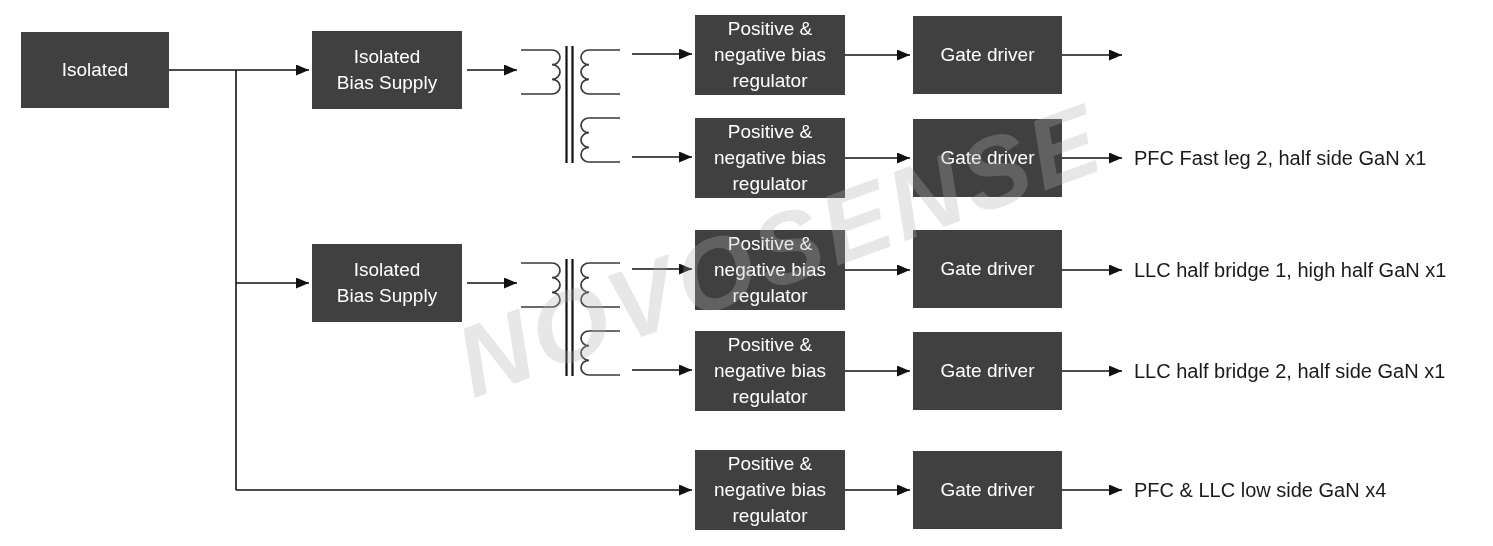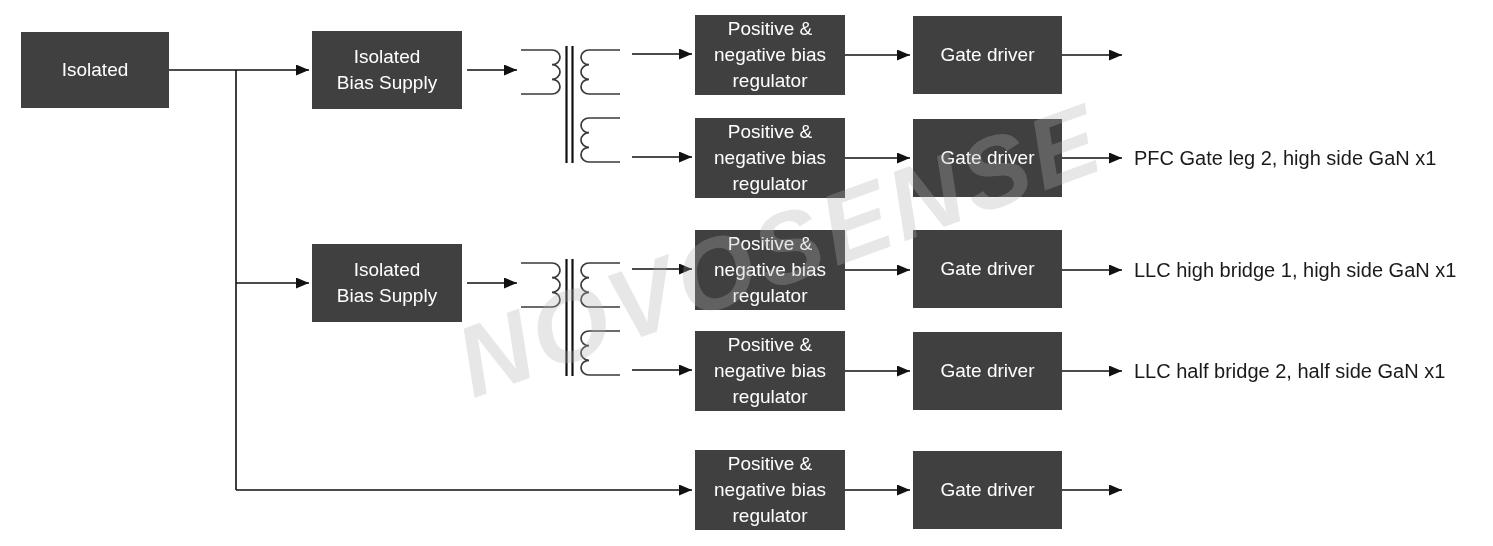--- a/index.html
+++ b/index.html
@@ -154,19 +154,20 @@
   <div class="block" style="left:913px;top:230px;width:149px;height:78px">
     <span>Gate driver</span>
   </div>
   <div class="block" style="left:913px;top:332px;width:149px;height:78px">
     <span>Gate driver</span>
   </div>
   <div class="block" style="left:913px;top:451px;width:149px;height:78px">
     <span>Gate driver</span>
   </div>
 
-  <div class="out-label" style="top:158px">PFC Gate leg 2, high side GaN x1</div>
-  <div class="out-label" style="top:270px">LLC high bridge 1, high side GaN x1</div>
+  <div class="out-label" style="top:158px">PFC Fast leg 2, half side GaN x1</div>
+  <div class="out-label" style="top:270px">LLC half bridge 1, high half GaN x1</div>
   <div class="out-label" style="top:371px">LLC half bridge 2, half side GaN x1</div>
+  <div class="out-label" style="top:490px">PFC &amp; LLC low side GaN x4</div>
 
   <div class="watermark">NOVOSENSE</div>
 
 </div>
 
 </body></html>

